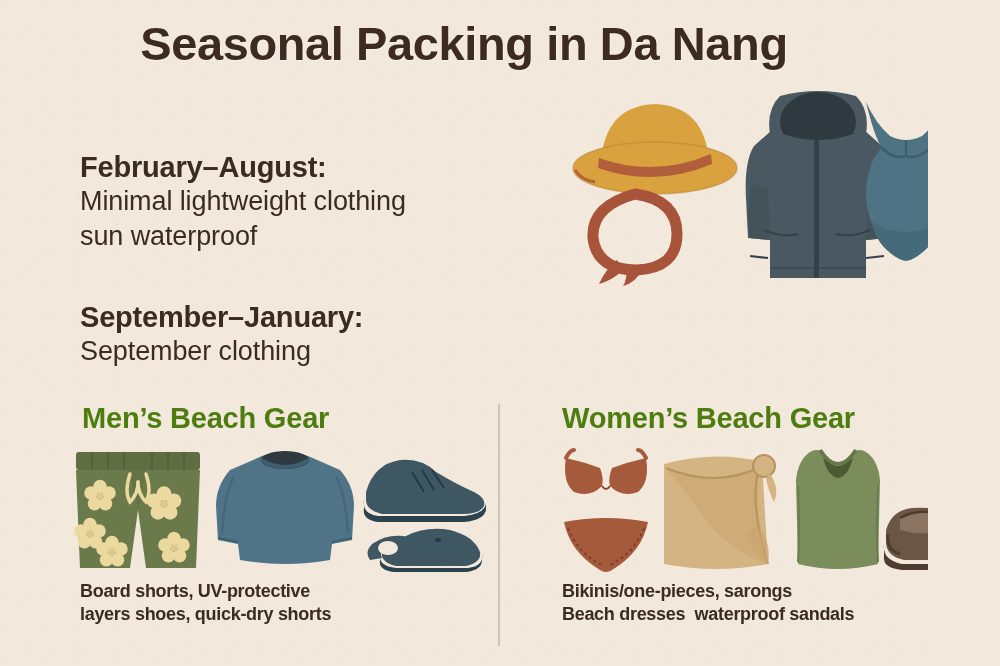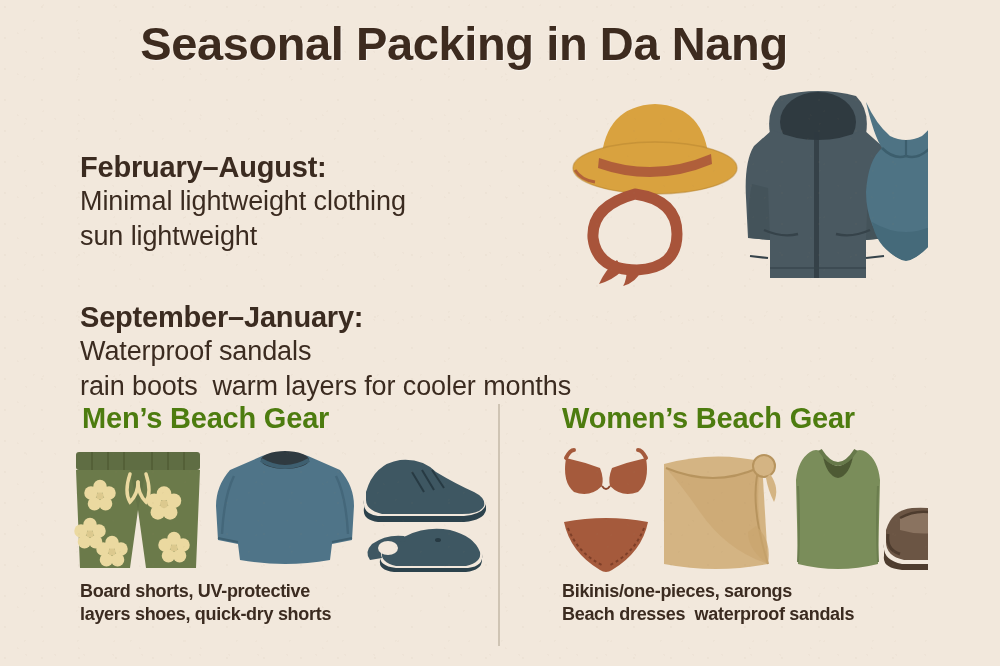--- a/index.html
+++ b/index.html
@@ -132,27 +132,26 @@
 </head>
 <body>
 
 <div id="poster">
 
   <div class="title">Seasonal Packing in Da Nang</div>
 
   <div class="season" id="season-a">
     <div class="season-head">February–August:</div>
     <div class="season-line">Minimal lightweight clothing</div>
-    <div class="season-line">sun lightweight</div>
+    <div class="season-line">sun waterproof</div>
   </div>
 
   <div class="season" id="season-b">
     <div class="season-head">September–January:</div>
-    <div class="season-line">Waterproof sandals</div>
-    <div class="season-line">rain boots  warm layers for cooler months</div>
+    <div class="season-line">September clothing</div>
   </div>
 
   <div class="gear-head" id="men-head">Men’s Beach Gear</div>
   <div class="gear-head" id="women-head">Women’s Beach Gear</div>
 
   <div id="divider"></div>
 
   <div class="gear-caption" id="men-caption">
     <div>Board shorts, UV-protective</div>
     <div>layers shoes, quick-dry shorts</div>

